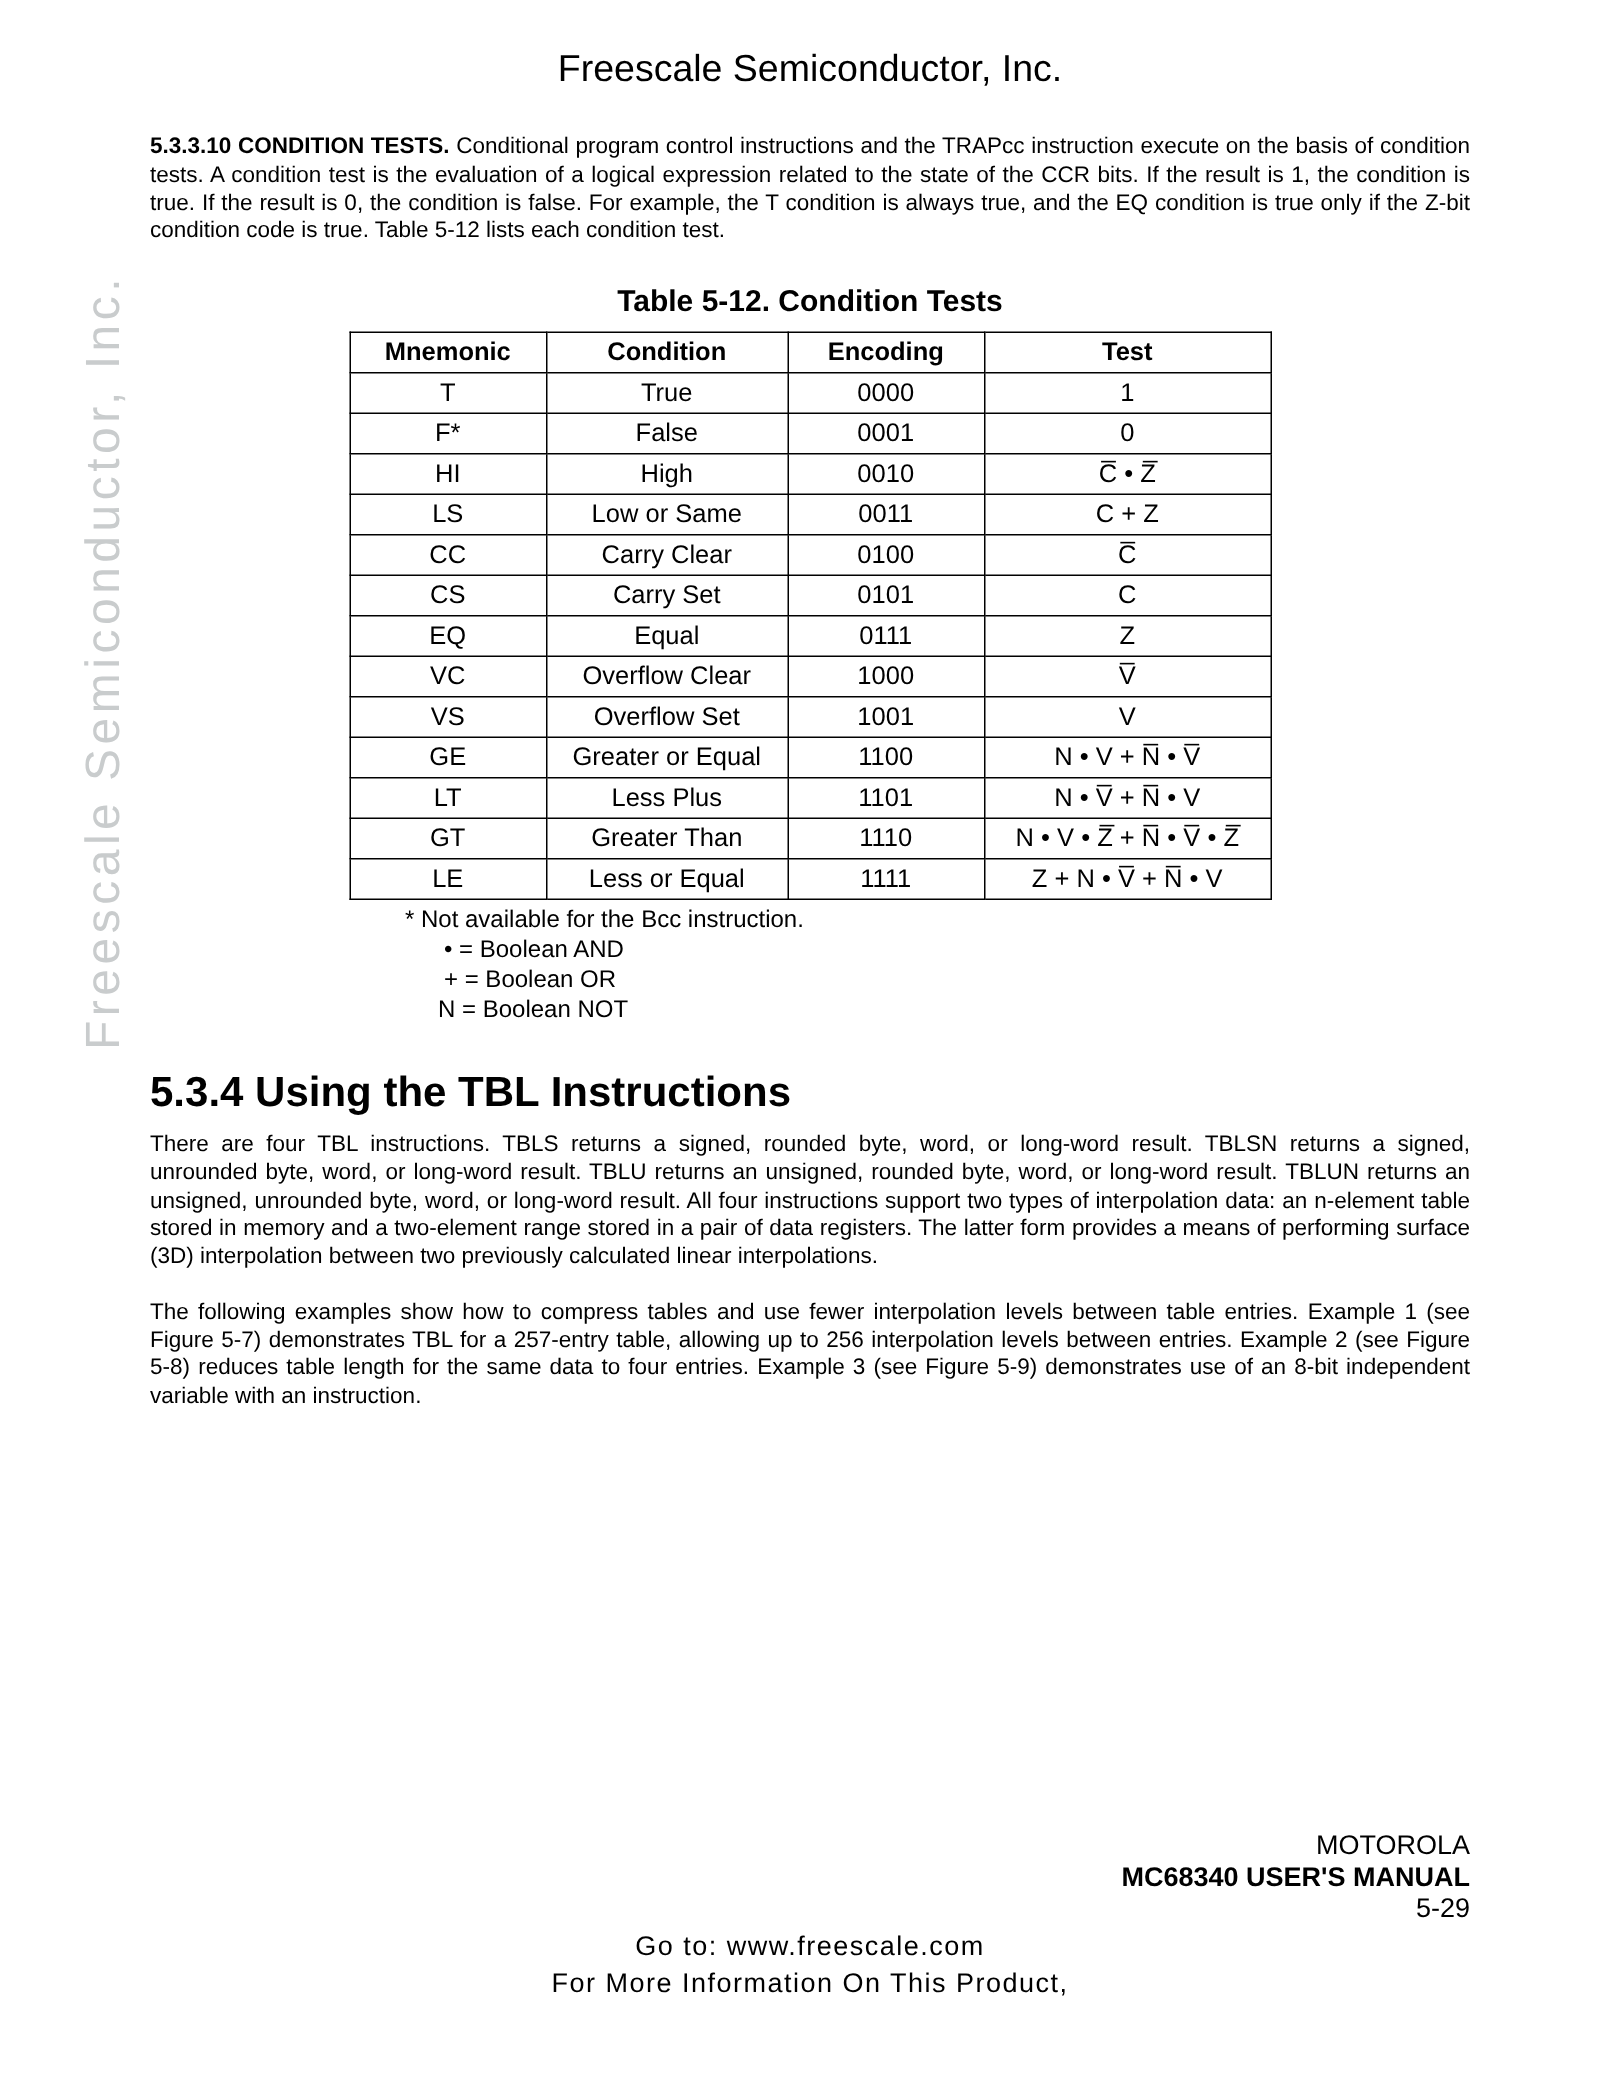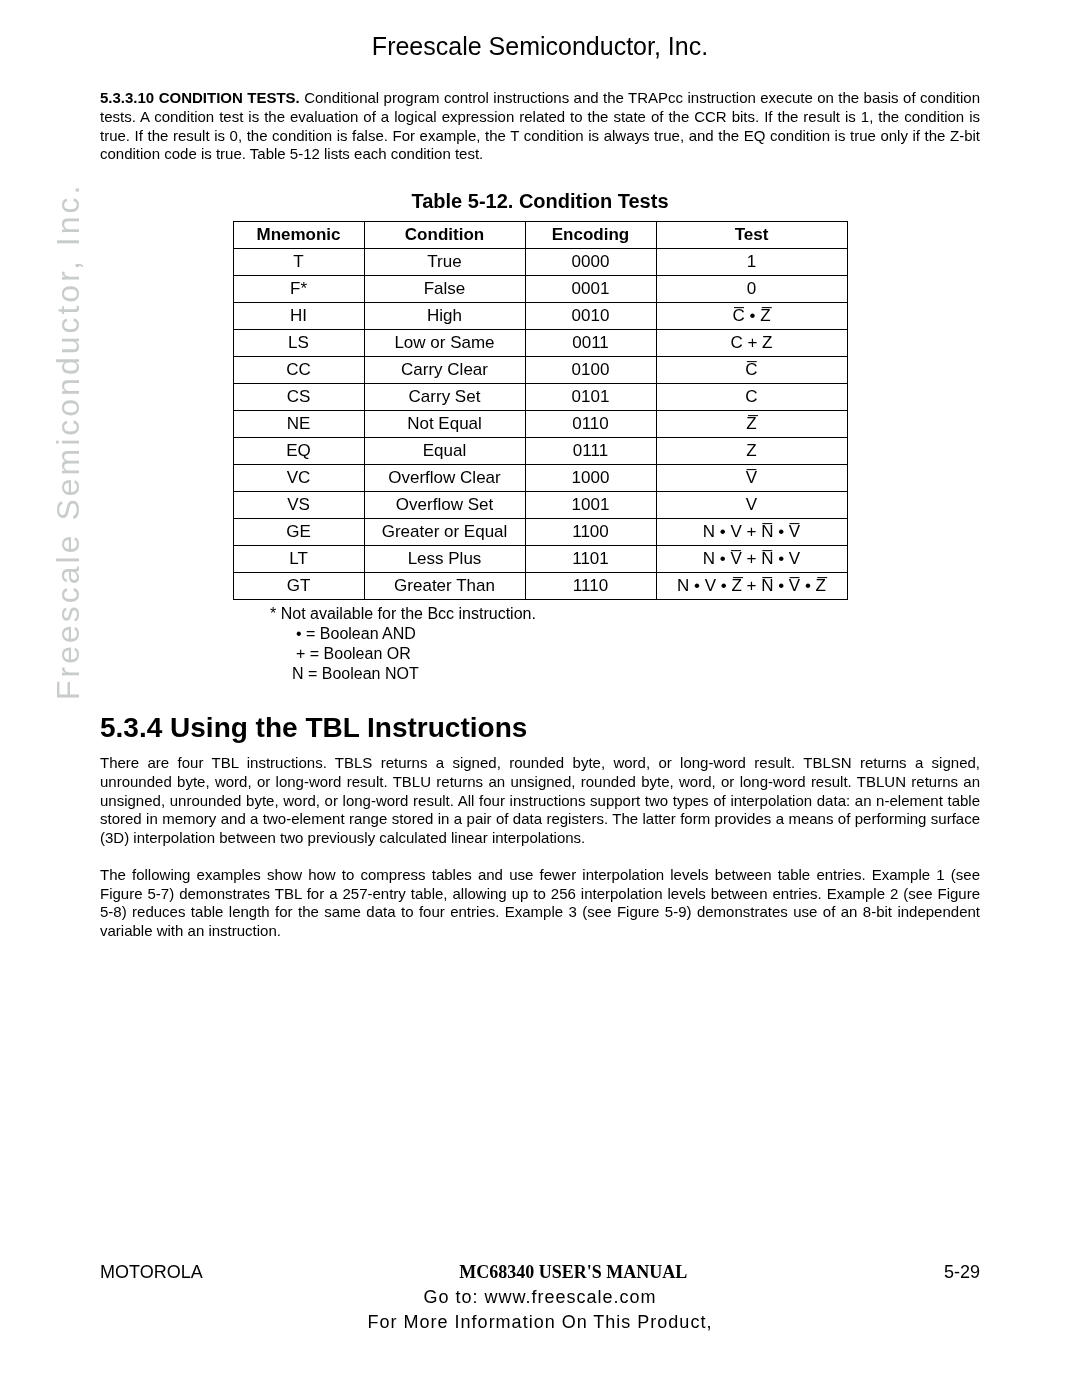--- a/index.html
+++ b/index.html
@@ -80,27 +80,27 @@
   .footer {
     position: absolute;
     left: 100px;
     right: 100px;
     bottom: 64px;
     font-size: 18px;
   }
   .footer-row {
     display: flex;
     justify-content: space-between;
-    align-items: center;
+    align-items: flex-end;
+    flex-direction: column;
   }
   .footer-center {
     text-align: center;
     flex: 1;
     font-weight: bold;
-    font-family: Liberation Serif, serif;
   }
   .footer-sub {
     text-align: center;
     font-size: 18px;
     letter-spacing: 1px;
     margin-top: 4px;
   }
 </style>
 </head>
 <body>
@@ -156,26 +156,20 @@
           <td>0100</td>
           <td>C̅</td>
         </tr>
         <tr>
           <td>CS</td>
           <td>Carry Set</td>
           <td>0101</td>
           <td>C</td>
         </tr>
         <tr>
-          <td>NE</td>
-          <td>Not Equal</td>
-          <td>0110</td>
-          <td>Z̅</td>
-        </tr>
-        <tr>
           <td>EQ</td>
           <td>Equal</td>
           <td>0111</td>
           <td>Z</td>
         </tr>
         <tr>
           <td>VC</td>
           <td>Overflow Clear</td>
           <td>1000</td>
           <td>V̅</td>
@@ -196,20 +190,26 @@
           <td>LT</td>
           <td>Less Plus</td>
           <td>1101</td>
           <td>N • V̅ + N̅ • V</td>
         </tr>
         <tr>
           <td>GT</td>
           <td>Greater Than</td>
           <td>1110</td>
           <td>N • V • Z̅ + N̅ • V̅ • Z̅</td>
+        </tr>
+        <tr>
+          <td>LE</td>
+          <td>Less or Equal</td>
+          <td>1111</td>
+          <td>Z + N • V̅ + N̅ • V</td>
         </tr>
       </tbody>
   </table>
 
   <div class="footnotes">
     <div>* Not available for the Bcc instruction.</div>
     <div style="padding-left:26px;">•   =  Boolean AND</div>
     <div style="padding-left:26px;">+   =  Boolean OR</div>
     <div style="padding-left:22px;">N  =  Boolean NOT</div>
   </div>

